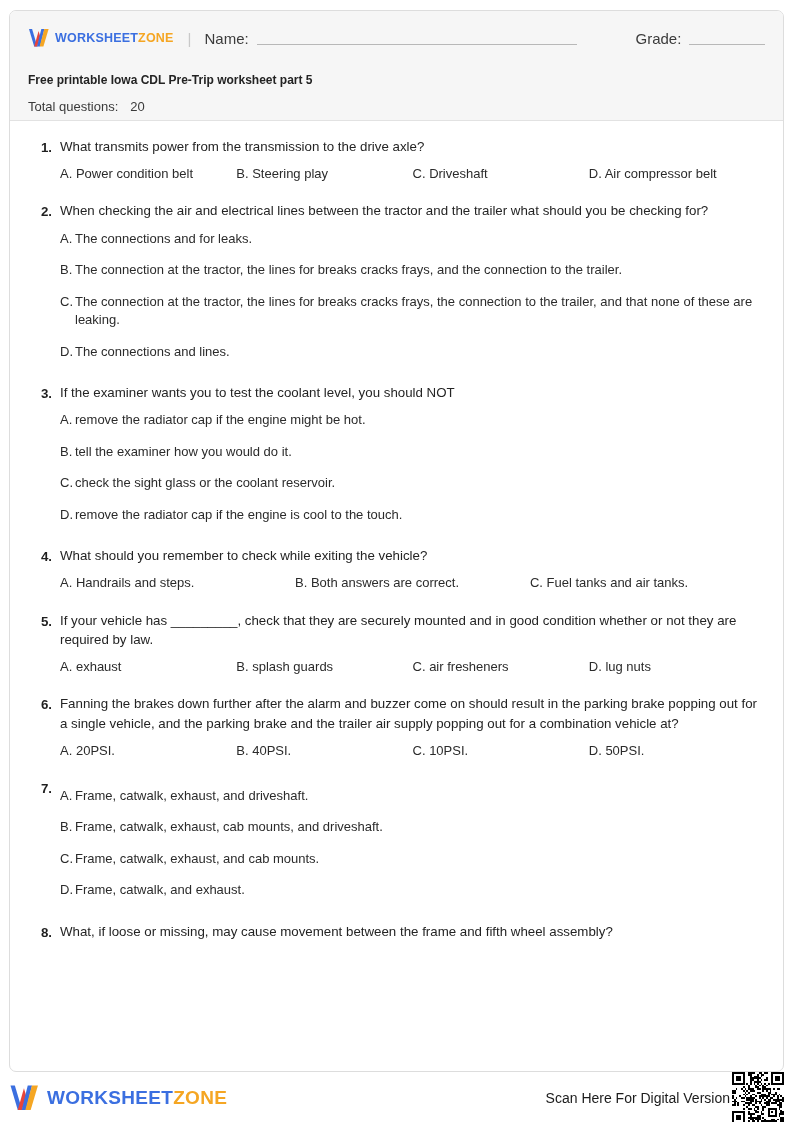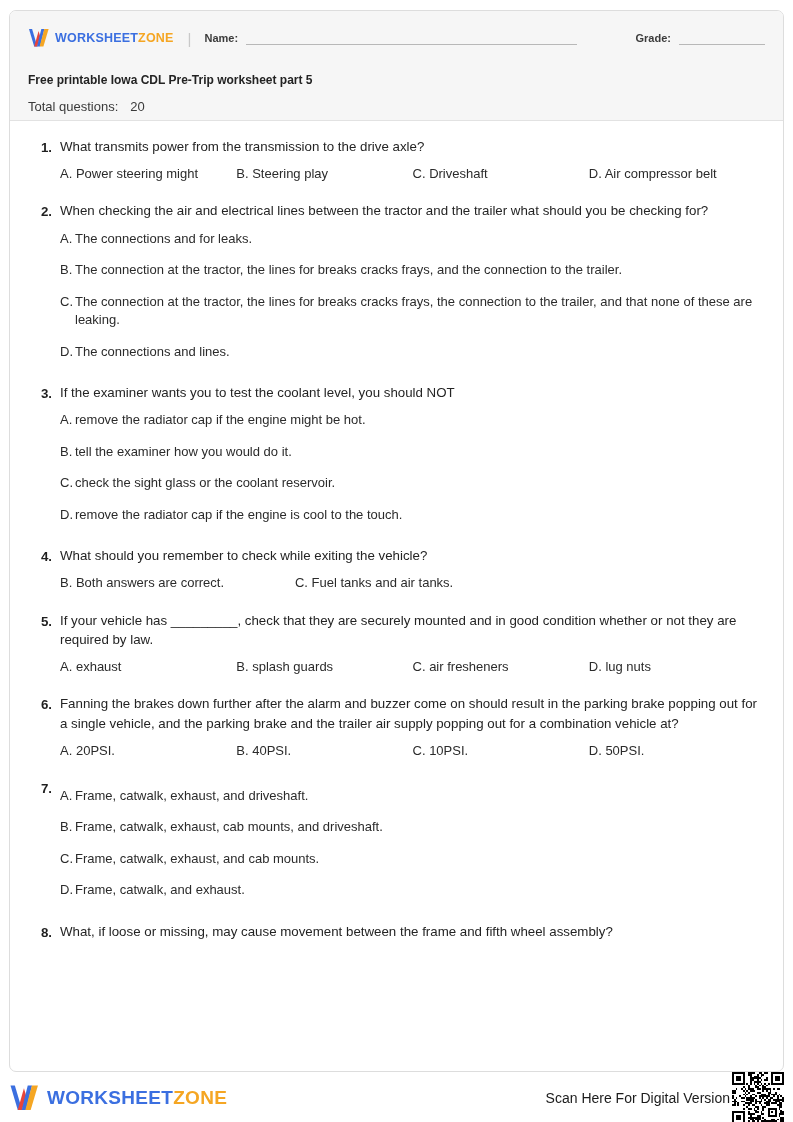--- a/index.html
+++ b/index.html
@@ -78,25 +78,24 @@
 
   .divider-pipe {
     color: #c9c9c9;
     margin: 0 13px 0 14px;
     font-size: 15px;
     line-height: 1;
     flex: 0 0 auto;
   }
 
   .field-label {
-    font-size: 11px;
+    font-size: 15px;
     color: #3b3b3b;
     flex: 0 0 auto;
     white-space: nowrap;
-    font-weight: bold;
   }
   .field-rule {
     flex: 1 1 auto;
     border-bottom: 1px solid #b8b8b8;
     height: 13px;
     margin: 0 0 0 8px;
   }
   .rule-name { max-width: 350px; }
   .rule-grade { max-width: 210px; }
   .grade-group {
@@ -255,21 +254,21 @@
         <span>Total questions:</span><span class="tq-num">20</span>
       </div>
     </div>
 
     <div class="sheet-body" id="questions-container">
         <div class="question">
           <div class="q-num">1.</div>
           <div class="q-body">
             <div class="q-text">What transmits power from the transmission to the drive axle?</div>
             <div class="answers cols c4">
-              <div class="ans"><span>A.</span> <span>Power steering might</span></div>
+              <div class="ans"><span>A.</span> <span>Power condition belt</span></div>
               <div class="ans"><span>B.</span> <span>Steering play</span></div>
               <div class="ans"><span>C.</span> <span>Driveshaft</span></div>
               <div class="ans"><span>D.</span> <span>Air compressor belt</span></div>
             </div>
           </div>
         </div>
         <div class="q-gap-sm"></div>
         <div class="question">
           <div class="q-num">2.</div>
           <div class="q-body">
@@ -318,20 +317,21 @@
               </div>
             </div>
           </div>
         </div>
         <div class="q-gap"></div>
         <div class="question">
           <div class="q-num">4.</div>
           <div class="q-body">
             <div class="q-text">What should you remember to check while exiting the vehicle?</div>
             <div class="answers cols c3">
+              <div class="ans"><span>A.</span> <span>Handrails and steps.</span></div>
               <div class="ans"><span>B.</span> <span>Both answers are correct.</span></div>
               <div class="ans"><span>C.</span> <span>Fuel tanks and air tanks.</span></div>
             </div>
           </div>
         </div>
         <div class="q-gap-sm"></div>
         <div class="question">
           <div class="q-num">5.</div>
           <div class="q-body">
             <div class="q-text">If your vehicle has _________, check that they are securely mounted and in good condition whether or not they are required by law.</div>

